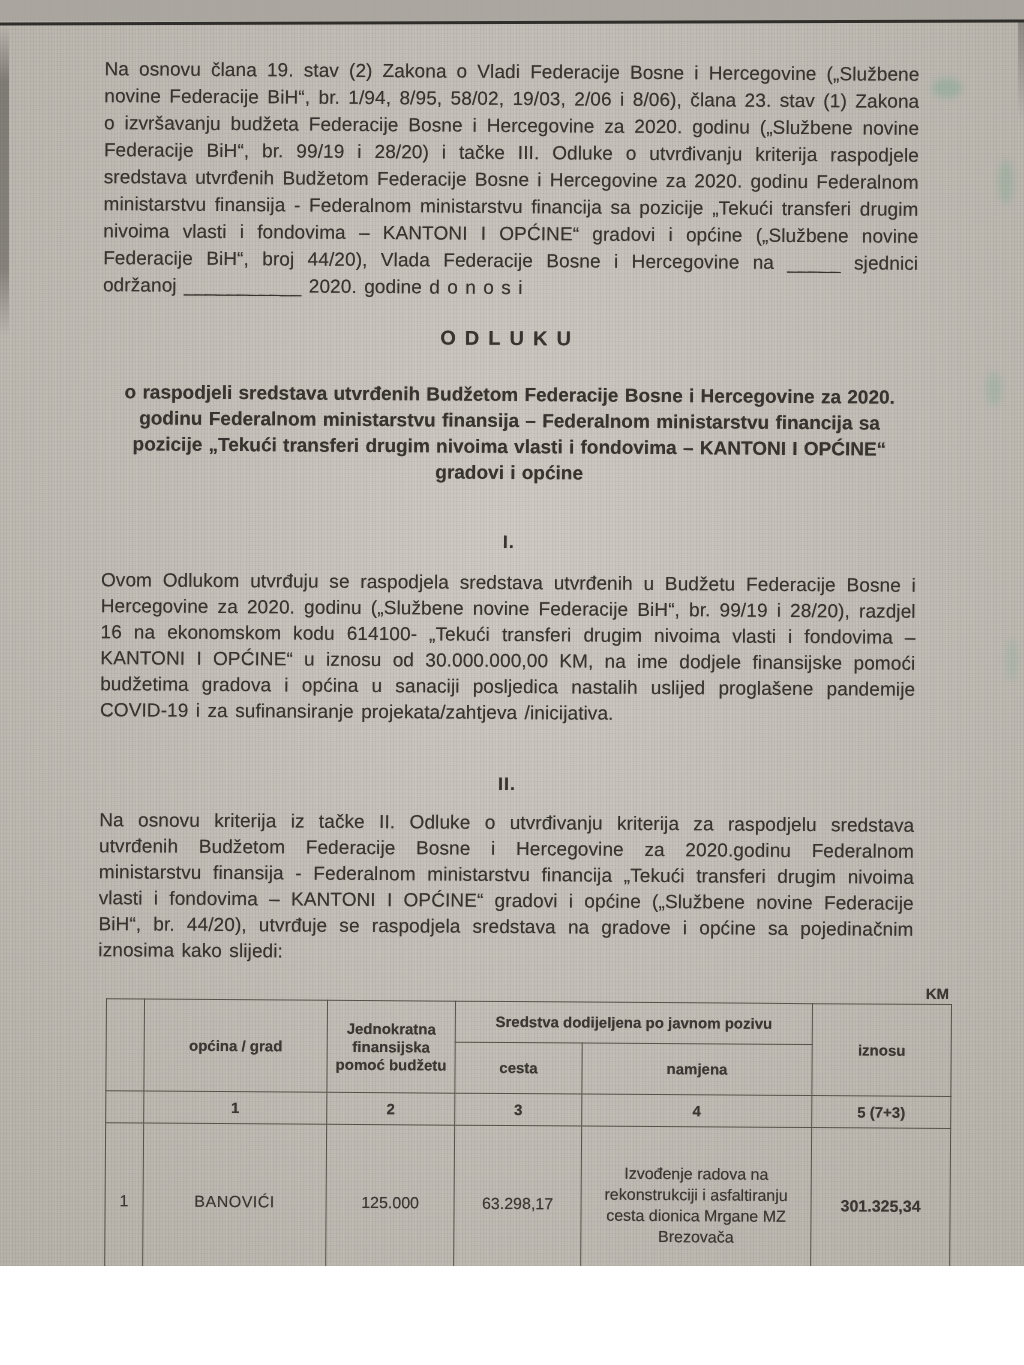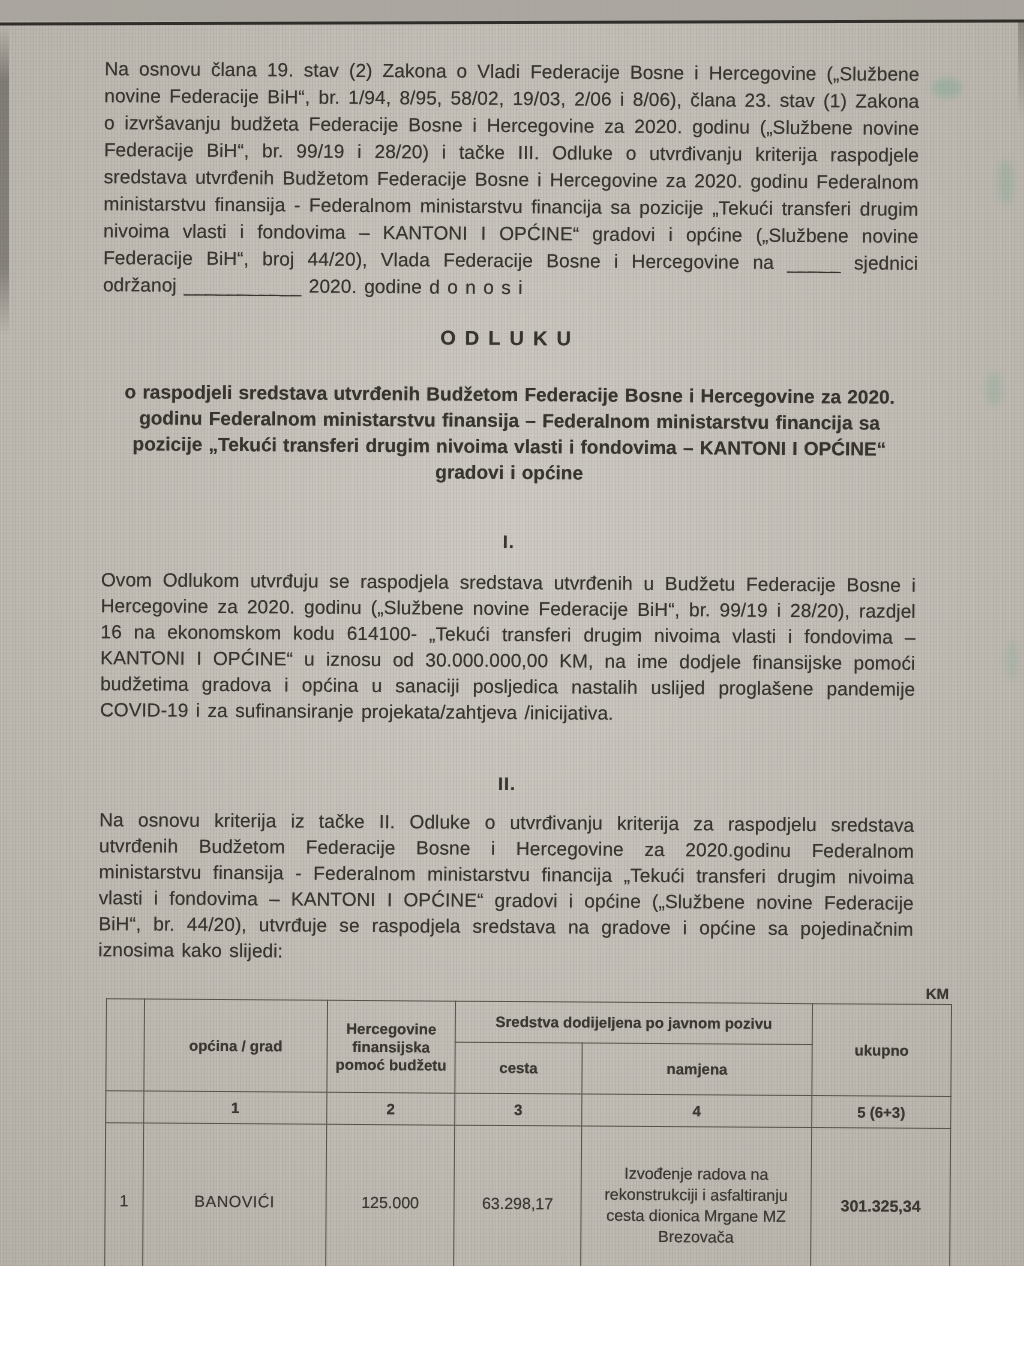--- a/index.html
+++ b/index.html
@@ -116,35 +116,35 @@
           <col style="width:183px">
           <col style="width:128px">
           <col style="width:127px">
           <col style="width:230px">
           <col style="width:139px">
         </colgroup>
         <tbody>
           <tr class="h1">
             <th rowspan="2"></th>
             <th rowspan="2">općina / grad</th>
-            <th rowspan="2">Hercegovine finansijska pomoć budžetu</th>
+            <th rowspan="2">Jednokratna finansijska pomoć budžetu</th>
             <th colspan="2">Sredstva dodijeljena po javnom pozivu</th>
-            <th rowspan="2">ukupno</th>
+            <th rowspan="2">iznosu</th>
           </tr>
           <tr class="h2">
             <th>cesta</th>
             <th>namjena</th>
           </tr>
           <tr class="nums">
             <td></td>
             <td>1</td>
             <td>2</td>
             <td>3</td>
             <td>4</td>
-            <td>5 (6+3)</td>
+            <td>5 (7+3)</td>
           </tr>
           <tr class="data">
             <td>1</td>
             <td class="opcina">BANOVIĆI</td>
             <td>125.000</td>
             <td>63.298,17</td>
             <td class="namjena">Izvođenje radova na rekonstrukciji i asfaltiranju cesta dionica Mrgane MZ Brezovača</td>
             <td class="ukupno">301.325,34</td>
           </tr>
         </tbody>

